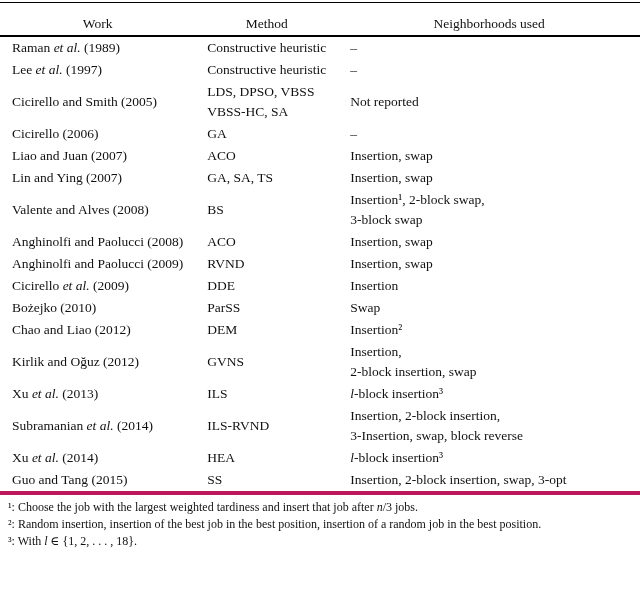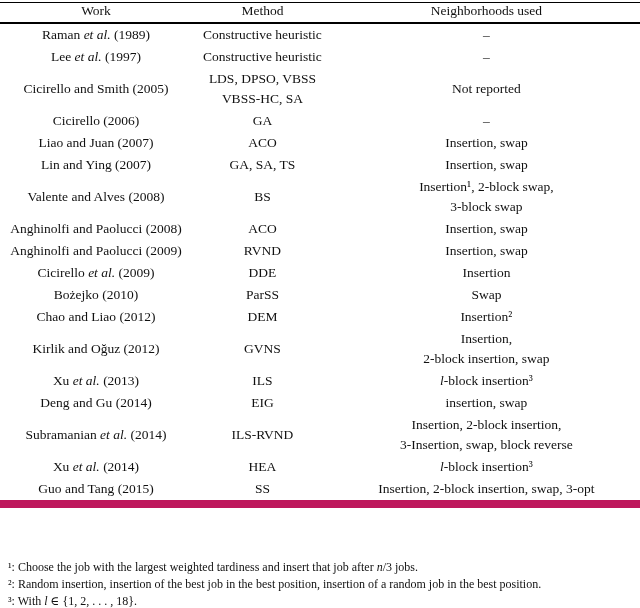--- a/index.html
+++ b/index.html
@@ -24,39 +24,37 @@
     border-collapse: collapse;
     border-top: 1.5px solid #000;
   }
   col.c-work   { width: 30%; }
   col.c-method { width: 22%; }
   col.c-neigh  { width: 48%; }
   table.paper-table th {
     font-weight: normal;
     font-size: 13.5px;
     line-height: 16px;
-    padding: 0 2px 3px 2px;
+    padding: 13px 2px 3px 2px;
     text-align: center;
     border-bottom: 2.5px solid #000;
   }
   table.paper-table td {
     font-size: 13.5px;
     line-height: 20px;
-    padding: 1px 4px;
-    text-align: center;
+    padding: 1px 12px;
     vertical-align: middle;
   }
   table.paper-table tbody tr:last-child td {
-    border-bottom: 8px solid #be185d;
+    border-bottom: 4px solid #be185d;
   }
   .cl { white-space: nowrap; }
   .it { font-style: italic; }
   .footnotes {
     padding: 4px 8px 0 8px;
-    margin-top: 47px;
   }
   .footnote {
     font-size: 12px;
     line-height: 17px;
     white-space: nowrap;
   }
 </style>
 </head>
 <body>
 
@@ -227,31 +225,20 @@
           </td>
           <td>
             <div class="cl"><span>ILS</span></div>
           </td>
           <td>
             <div class="cl"><span class="it">l</span><span>-block insertion³</span></div>
           </td>
         </tr>
         <tr>
           <td>
-            <div class="cl"><span>Deng and Gu (2014)</span></div>
-          </td>
-          <td>
-            <div class="cl"><span>EIG</span></div>
-          </td>
-          <td>
-            <div class="cl"><span>insertion, swap</span></div>
-          </td>
-        </tr>
-        <tr>
-          <td>
             <div class="cl"><span>Subramanian </span><span class="it">et al.</span><span> (2014)</span></div>
           </td>
           <td>
             <div class="cl"><span>ILS-RVND</span></div>
           </td>
           <td>
             <div class="cl"><span>Insertion, 2-block insertion,</span></div>
             <div class="cl"><span>3-Insertion, swap, block reverse</span></div>
           </td>
         </tr>

